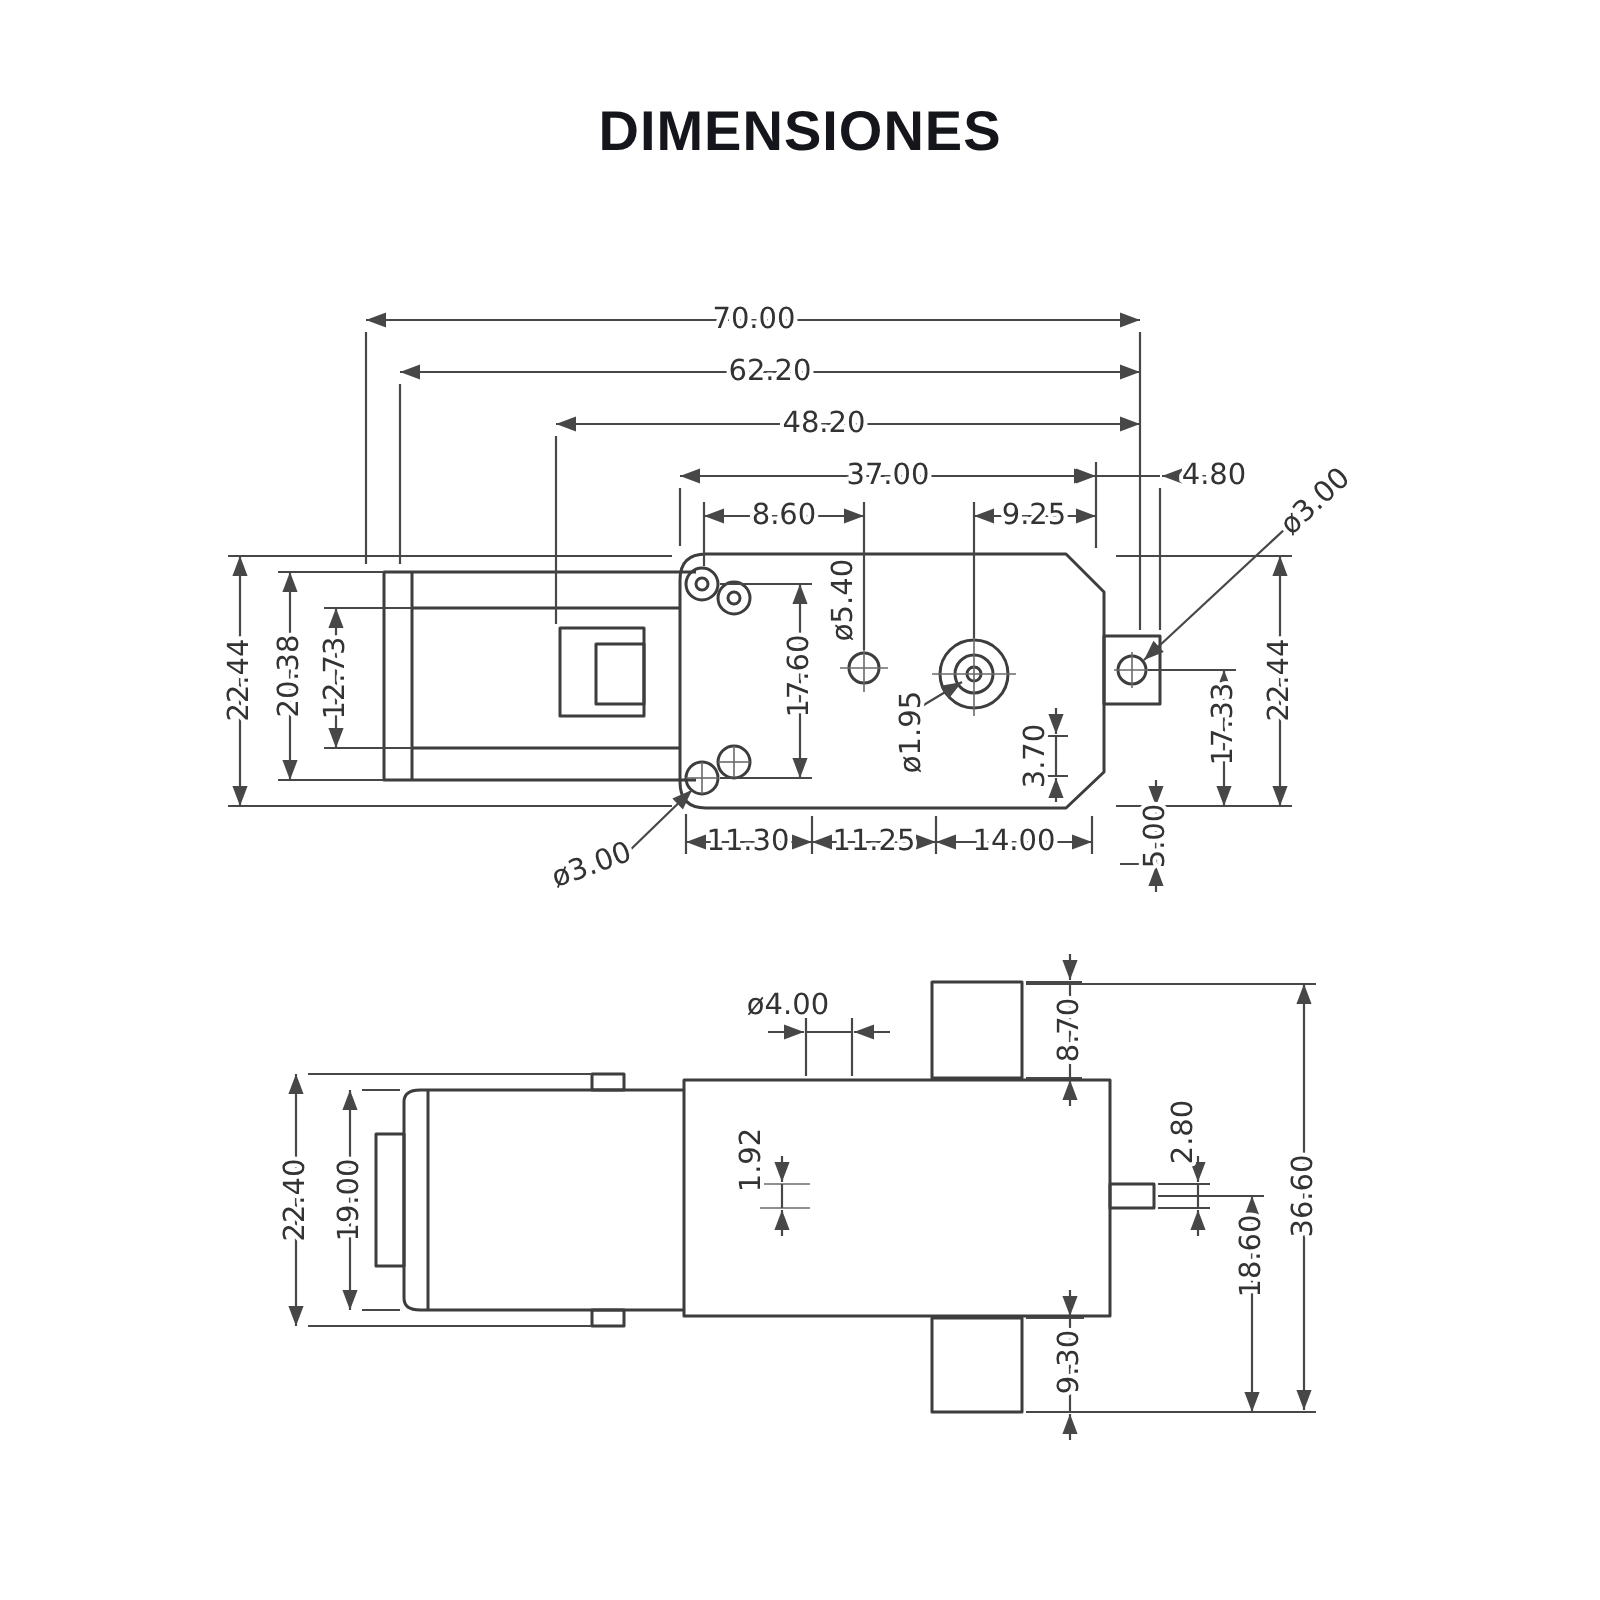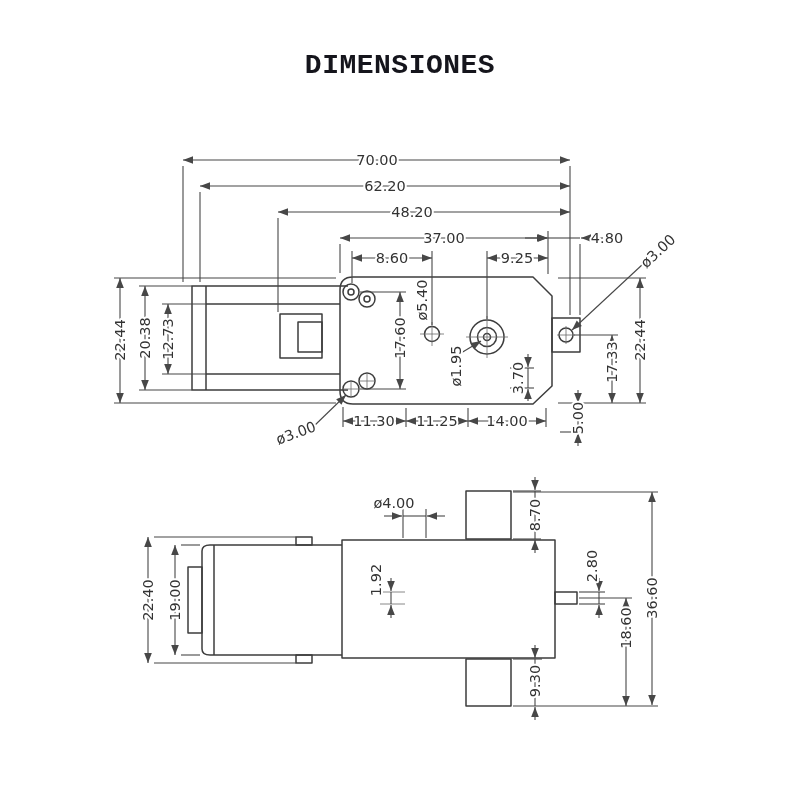--- a/index.html
+++ b/index.html
@@ -1,18 +1,18 @@
 <!DOCTYPE html>
 <html><head>
 <meta charset="utf-8">
 <style>
   html,body{margin:0;padding:0;background:#ffffff;}
   body{width:800px;height:800px;position:relative;font-family:"Liberation Sans",sans-serif;}
   .title{position:absolute;top:50px;left:0;width:800px;text-align:center;
-         font-size:28px;font-weight:800;letter-spacing:.5px;color:#15151c;font-family:Liberation Mono, monospace;}
+         font-size:28px;font-weight:800;letter-spacing:.5px;color:#15151c;}
   svg{position:absolute;top:0;left:0;}
   .part{stroke:#3d3d3d;stroke-width:1.5;fill:none;stroke-linejoin:round;}
   .dims{stroke:#474747;stroke-width:1.1;fill:none;}
   .cl{stroke:#6a6a6a;stroke-width:.8;}
   .lbl text{font-family:"DejaVu Sans",sans-serif;font-size:14.5px;fill:#333;
             text-anchor:middle;dominant-baseline:central;
             paint-order:stroke;stroke:#fff;stroke-width:4px;stroke-linejoin:round;}
 </style>
 </head>
 <body>

